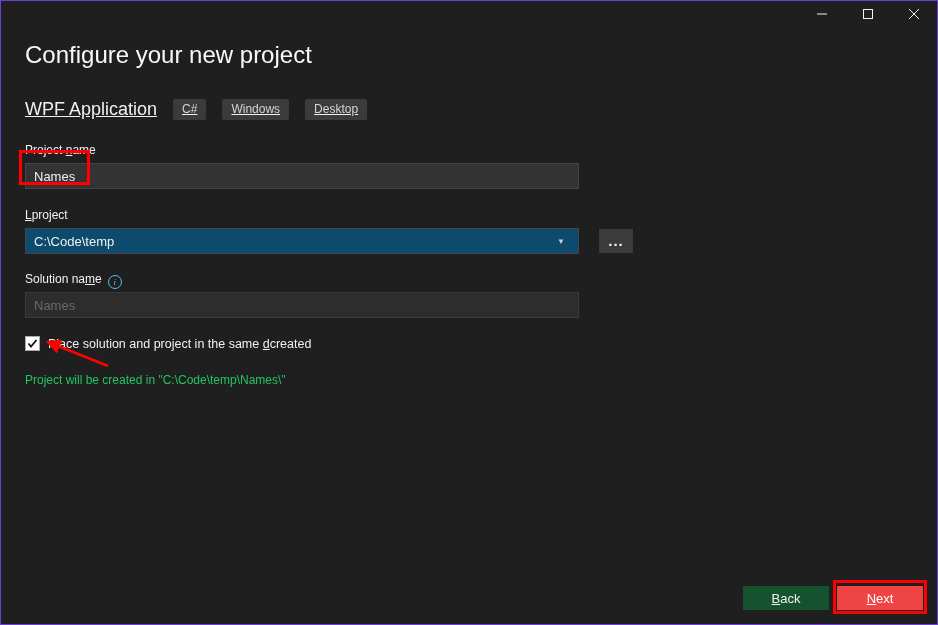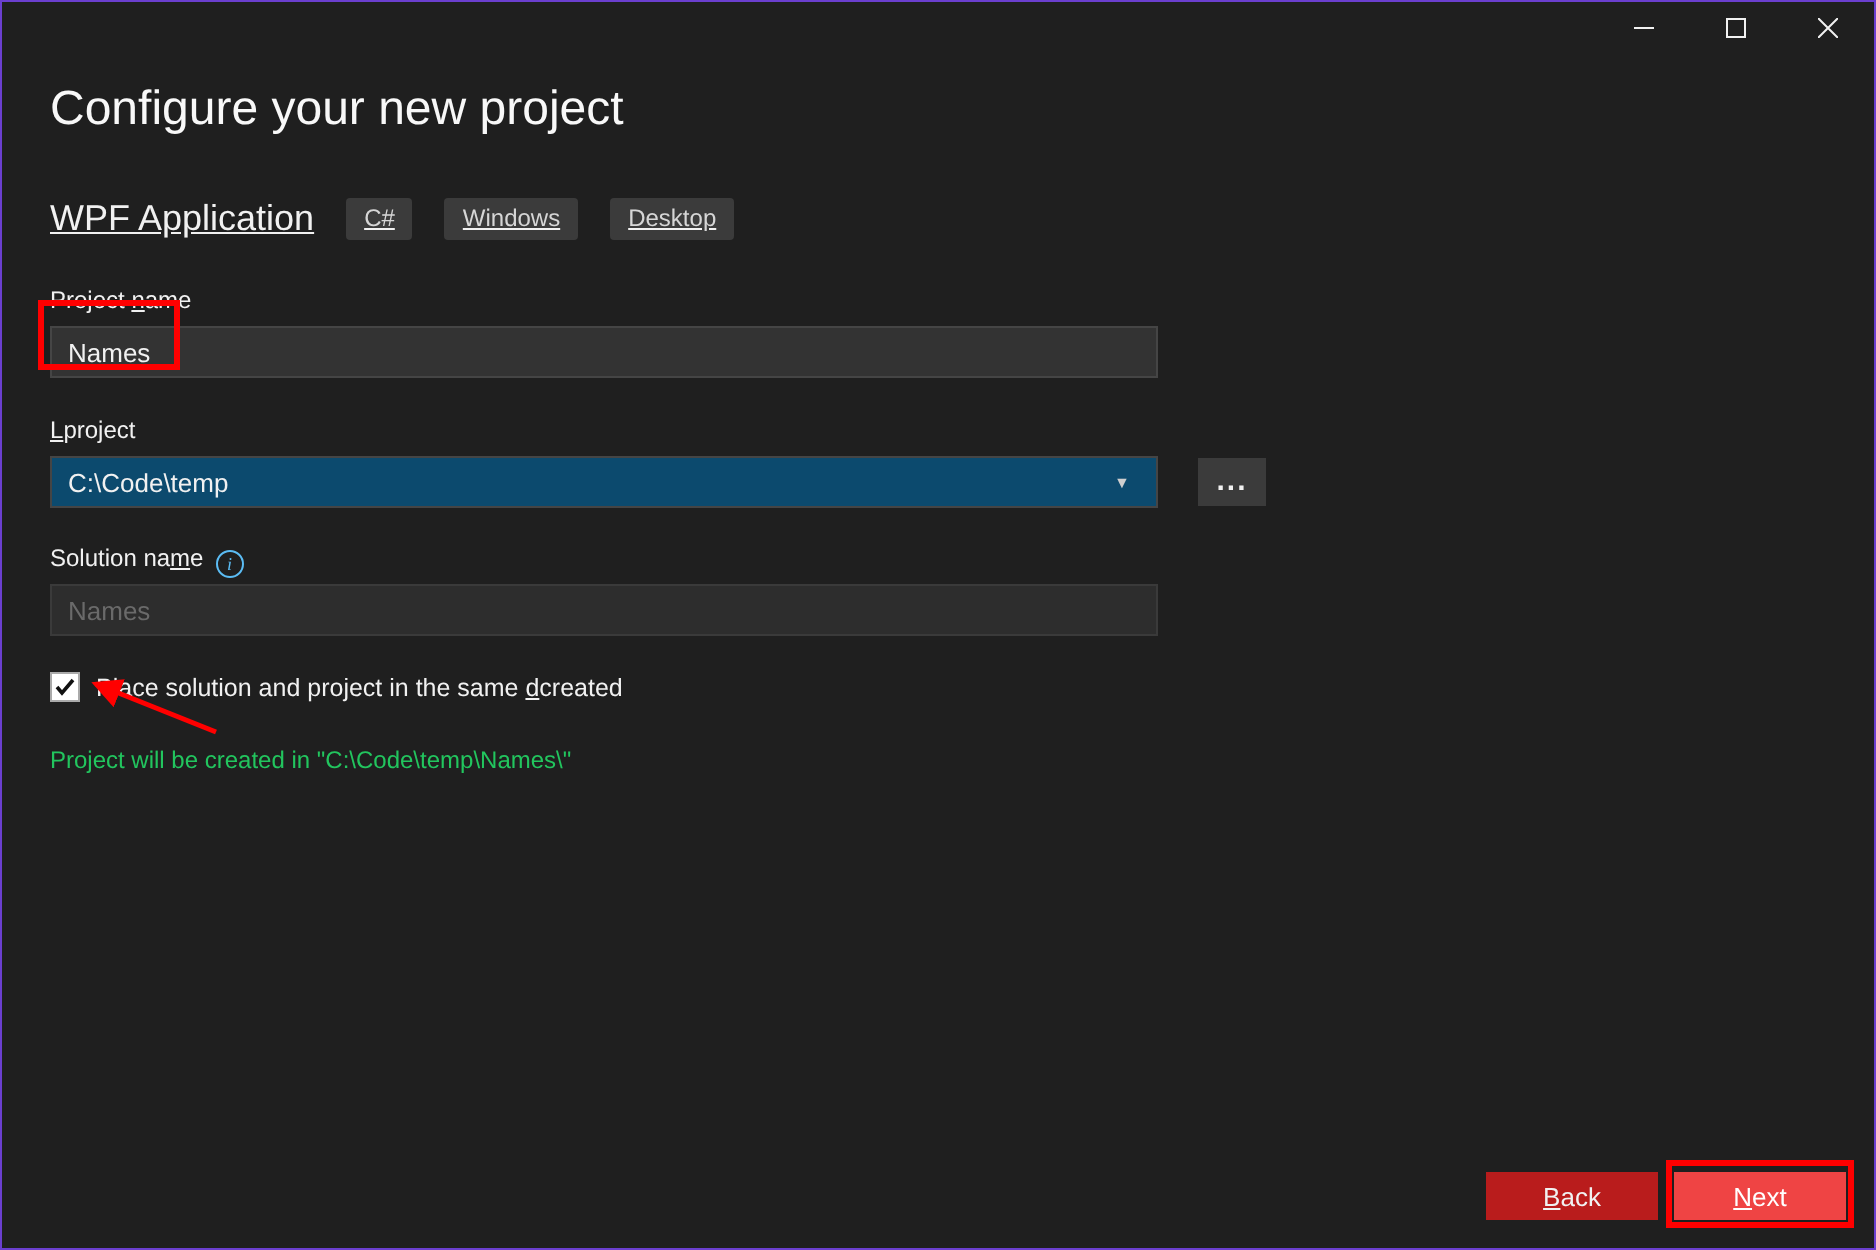--- a/index.html
+++ b/index.html
@@ -186,21 +186,21 @@
     }
     .btn {
       width: 86px;
       height: 24px;
       display: flex;
       align-items: center;
       justify-content: center;
       font-size: 13px;
     }
     .btn-back {
-      background: #b91c1c;
+      background: #14532d;
       color: #f1f1f1;
     }
     .btn-back .ul { text-decoration: underline; }
     .btn-next {
       background: #ef4444;
       color: #ffffff;
     }
     .btn-next .ul { text-decoration: underline; }
 
     

